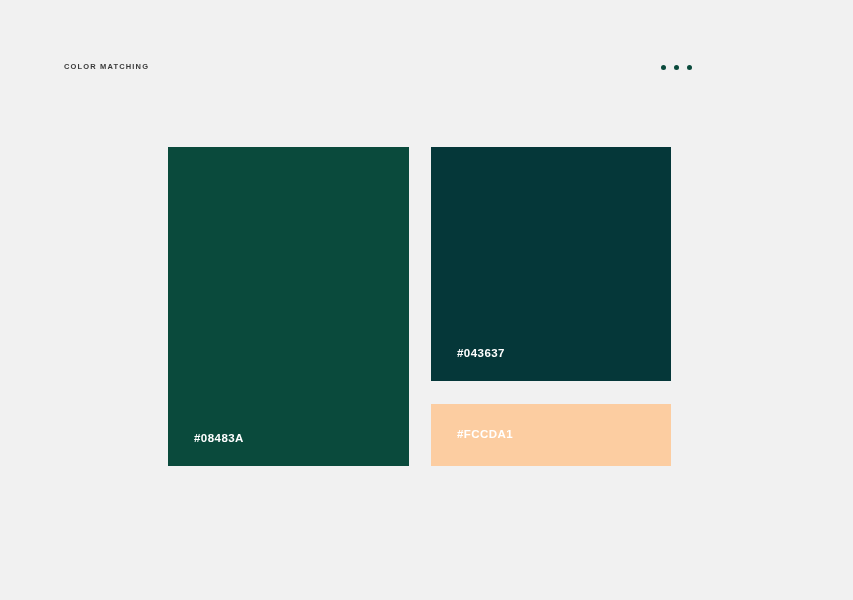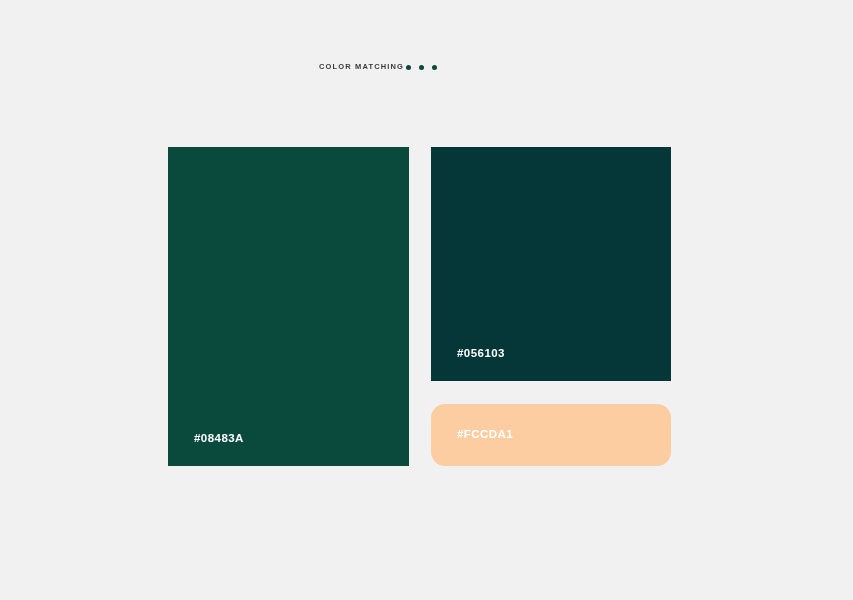--- a/index.html
+++ b/index.html
@@ -24,21 +24,21 @@
 
   
   .header {
     position: absolute;
     top: 55px;
     left: 0;
     width: 758px;
     height: 24px;
     display: flex;
     align-items: center;
-    justify-content: center;
+    justify-content: space-between;
     padding: 0 64px;
     box-sizing: border-box;
   }
 
   .brand-title {
     font-size: 7.5px;
     font-weight: 700;
     letter-spacing: 1.15px;
     color: #3a3a3a;
     text-transform: uppercase;
@@ -102,21 +102,20 @@
   .swatch-secondary {
     height: 234px;
     background: #053739;
   }
 
   .swatch-accent {
     height: 62px;
     background: #fccda1;
     align-items: center;
     padding-bottom: 0;
-    border-radius: 14px;
   }
 
   .swatch-label {
     font-size: 11.5px;
     font-weight: 700;
     letter-spacing: 0.45px;
     color: #ffffff;
     line-height: 1;
     white-space: nowrap;
   }
@@ -139,21 +138,21 @@
   <div class="swatch-grid">
 
     <div class="col-left">
       <div class="swatch swatch-primary">
         <span class="swatch-label">#08483A</span>
       </div>
     </div>
 
     <div class="col-right">
       <div class="swatch swatch-secondary">
-        <span class="swatch-label">#056103</span>
+        <span class="swatch-label">#043637</span>
       </div>
 
       <div class="swatch swatch-accent">
         <span class="swatch-label">#FCCDA1</span>
       </div>
     </div>
 
   </div>
 
 </div>

